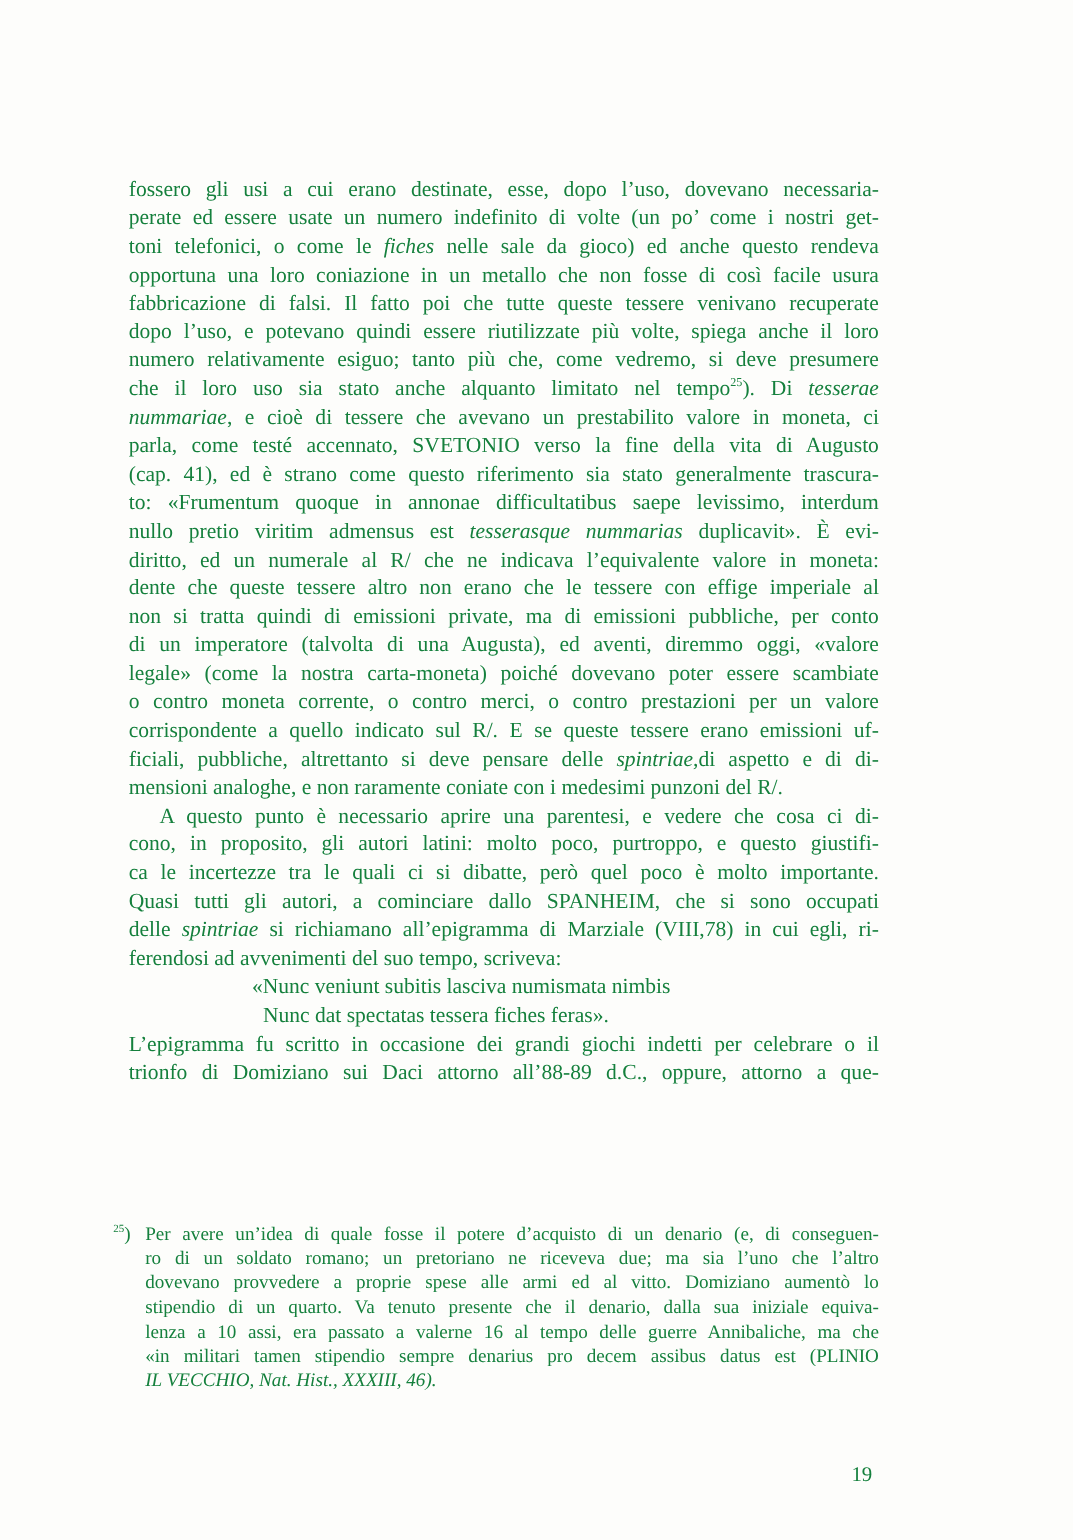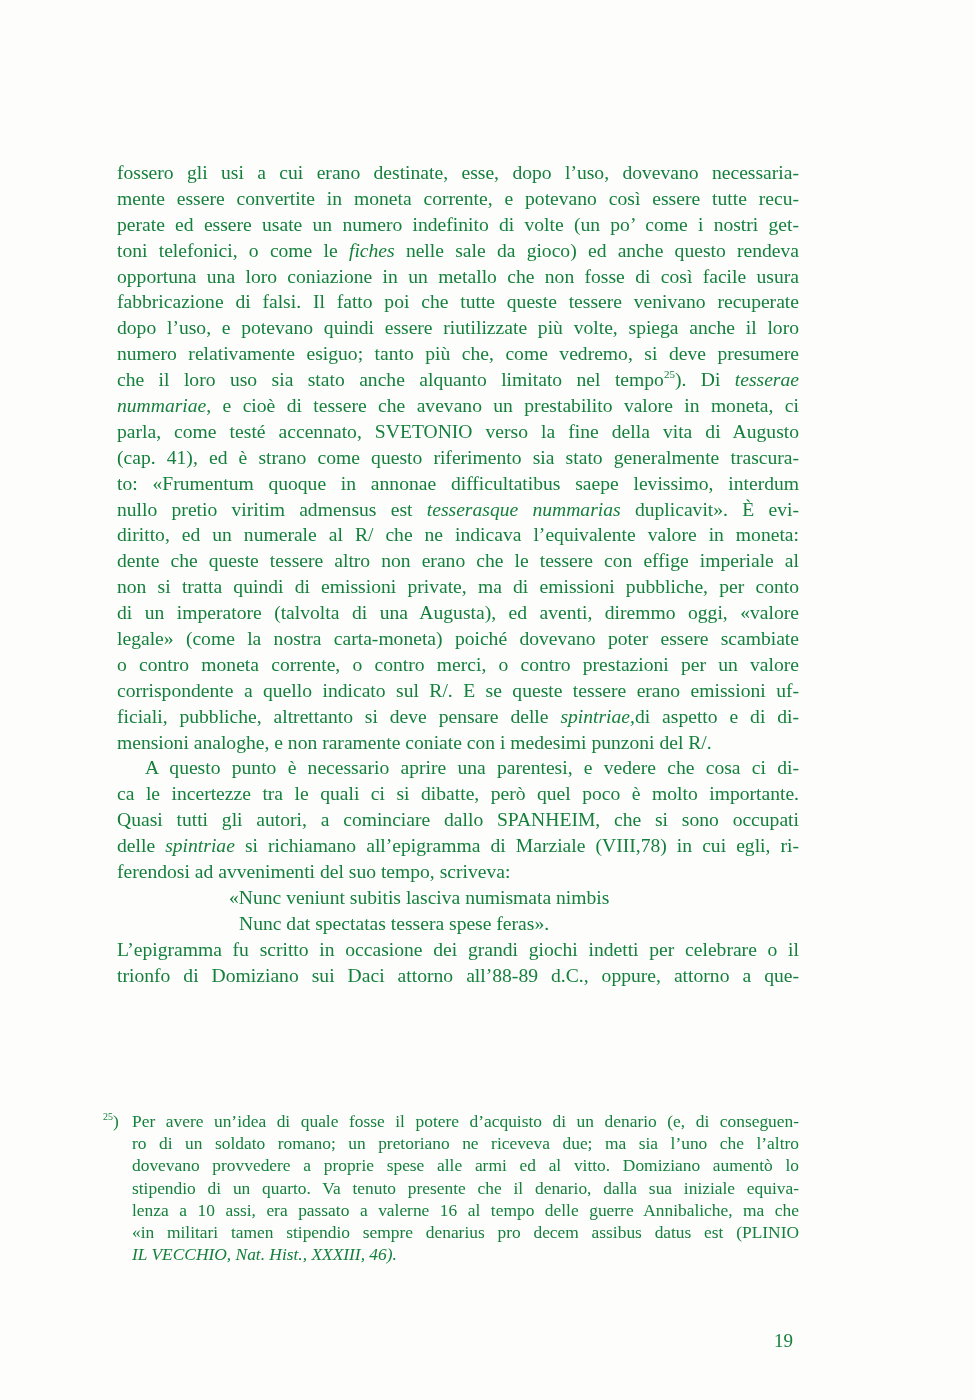--- a/index.html
+++ b/index.html
@@ -93,21 +93,20 @@
   </style>
 </head>
 <body style="background: rgb(253, 253, 251);">
 
 <div class="page" style="background: rgb(253, 253, 251); color: #15803d; margin-top: 44px;">
 
   <div class="body-text">
 
     <div>
       <span class="line">fossero gli usi a cui erano destinate, esse, dopo l’uso, dovevano necessaria-</span>
-      <span class="line">mente essere convertite in moneta corrente, e potevano così essere tutte recu-</span>
       <span class="line">perate ed essere usate un numero indefinito di volte (un po’ come i nostri get-</span>
       <span class="line"><span>toni telefonici, o come le </span><i>fiches</i><span> nelle sale da gioco) ed anche questo rendeva</span></span>
       <span class="line">opportuna una loro coniazione in un metallo che non fosse di così facile usura</span>
       <span class="line">fabbricazione di falsi. Il fatto poi che tutte queste tessere venivano recuperate</span>
       <span class="line">dopo l’uso, e potevano quindi essere riutilizzate più volte, spiega anche il loro</span>
       <span class="line">numero relativamente esiguo; tanto più che, come vedremo, si deve presumere</span>
       <span class="line"><span>che il loro uso sia stato anche alquanto limitato nel tempo</span><sup class="ref">25</sup><span>). Di </span><i>tesserae</i></span>
       <span class="line"><i>nummariae</i><span>, e cioè di tessere che avevano un prestabilito valore in moneta, ci</span></span>
       <span class="line">parla, come testé accennato, SVETONIO verso la fine della vita di Augusto</span>
       <span class="line">(cap. 41), ed è strano come questo riferimento sia stato generalmente trascura-</span>
@@ -119,29 +118,30 @@
       <span class="line">di un imperatore (talvolta di una Augusta), ed aventi, diremmo oggi, «valore</span>
       <span class="line">legale» (come la nostra carta-moneta) poiché dovevano poter essere scambiate</span>
       <span class="line">o contro moneta corrente, o contro merci, o contro prestazioni per un valore</span>
       <span class="line">corrispondente a quello indicato sul R/. E se queste tessere erano emissioni uf-</span>
       <span class="line"><span>ficiali, pubbliche, altrettanto si deve pensare delle </span><i>spintriae,</i><span>di aspetto e di di-</span></span>
       <span class="line last">mensioni analoghe, e non raramente coniate con i medesimi punzoni del R/.</span>
     </div>
 
     <div>
       <span class="line indent">A questo punto è necessario aprire una parentesi, e vedere che cosa ci di-</span>
+      <span class="line">cono, in proposito, gli autori latini: molto poco, purtroppo, e questo giustifi-</span>
       <span class="line">ca le incertezze tra le quali ci si dibatte, però quel poco è molto importante.</span>
       <span class="line">Quasi tutti gli autori, a cominciare dallo SPANHEIM, che si sono occupati</span>
       <span class="line"><span>delle </span><i>spintriae</i><span> si richiamano all’epigramma di Marziale (VIII,78) in cui egli, ri-</span></span>
       <span class="line last">ferendosi ad avvenimenti del suo tempo, scriveva:</span>
     </div>
 
     <div>
       <span class="verse v1">«Nunc veniunt subitis lasciva numismata nimbis</span>
-      <span class="verse v2">Nunc dat spectatas tessera spese feras».</span>
+      <span class="verse v2">Nunc dat spectatas tessera fiches feras».</span>
     </div>
 
     <div>
       <span class="line">L’epigramma fu scritto in occasione dei grandi giochi indetti per celebrare o il</span>
       <span class="line">trionfo di Domiziano sui Daci attorno all’88-89 d.C., oppure, attorno a que-</span>
     </div>
   </div>
 
   <div class="footnote">
     <span class="fn-marker"><sup>25</sup><span>)</span></span>

